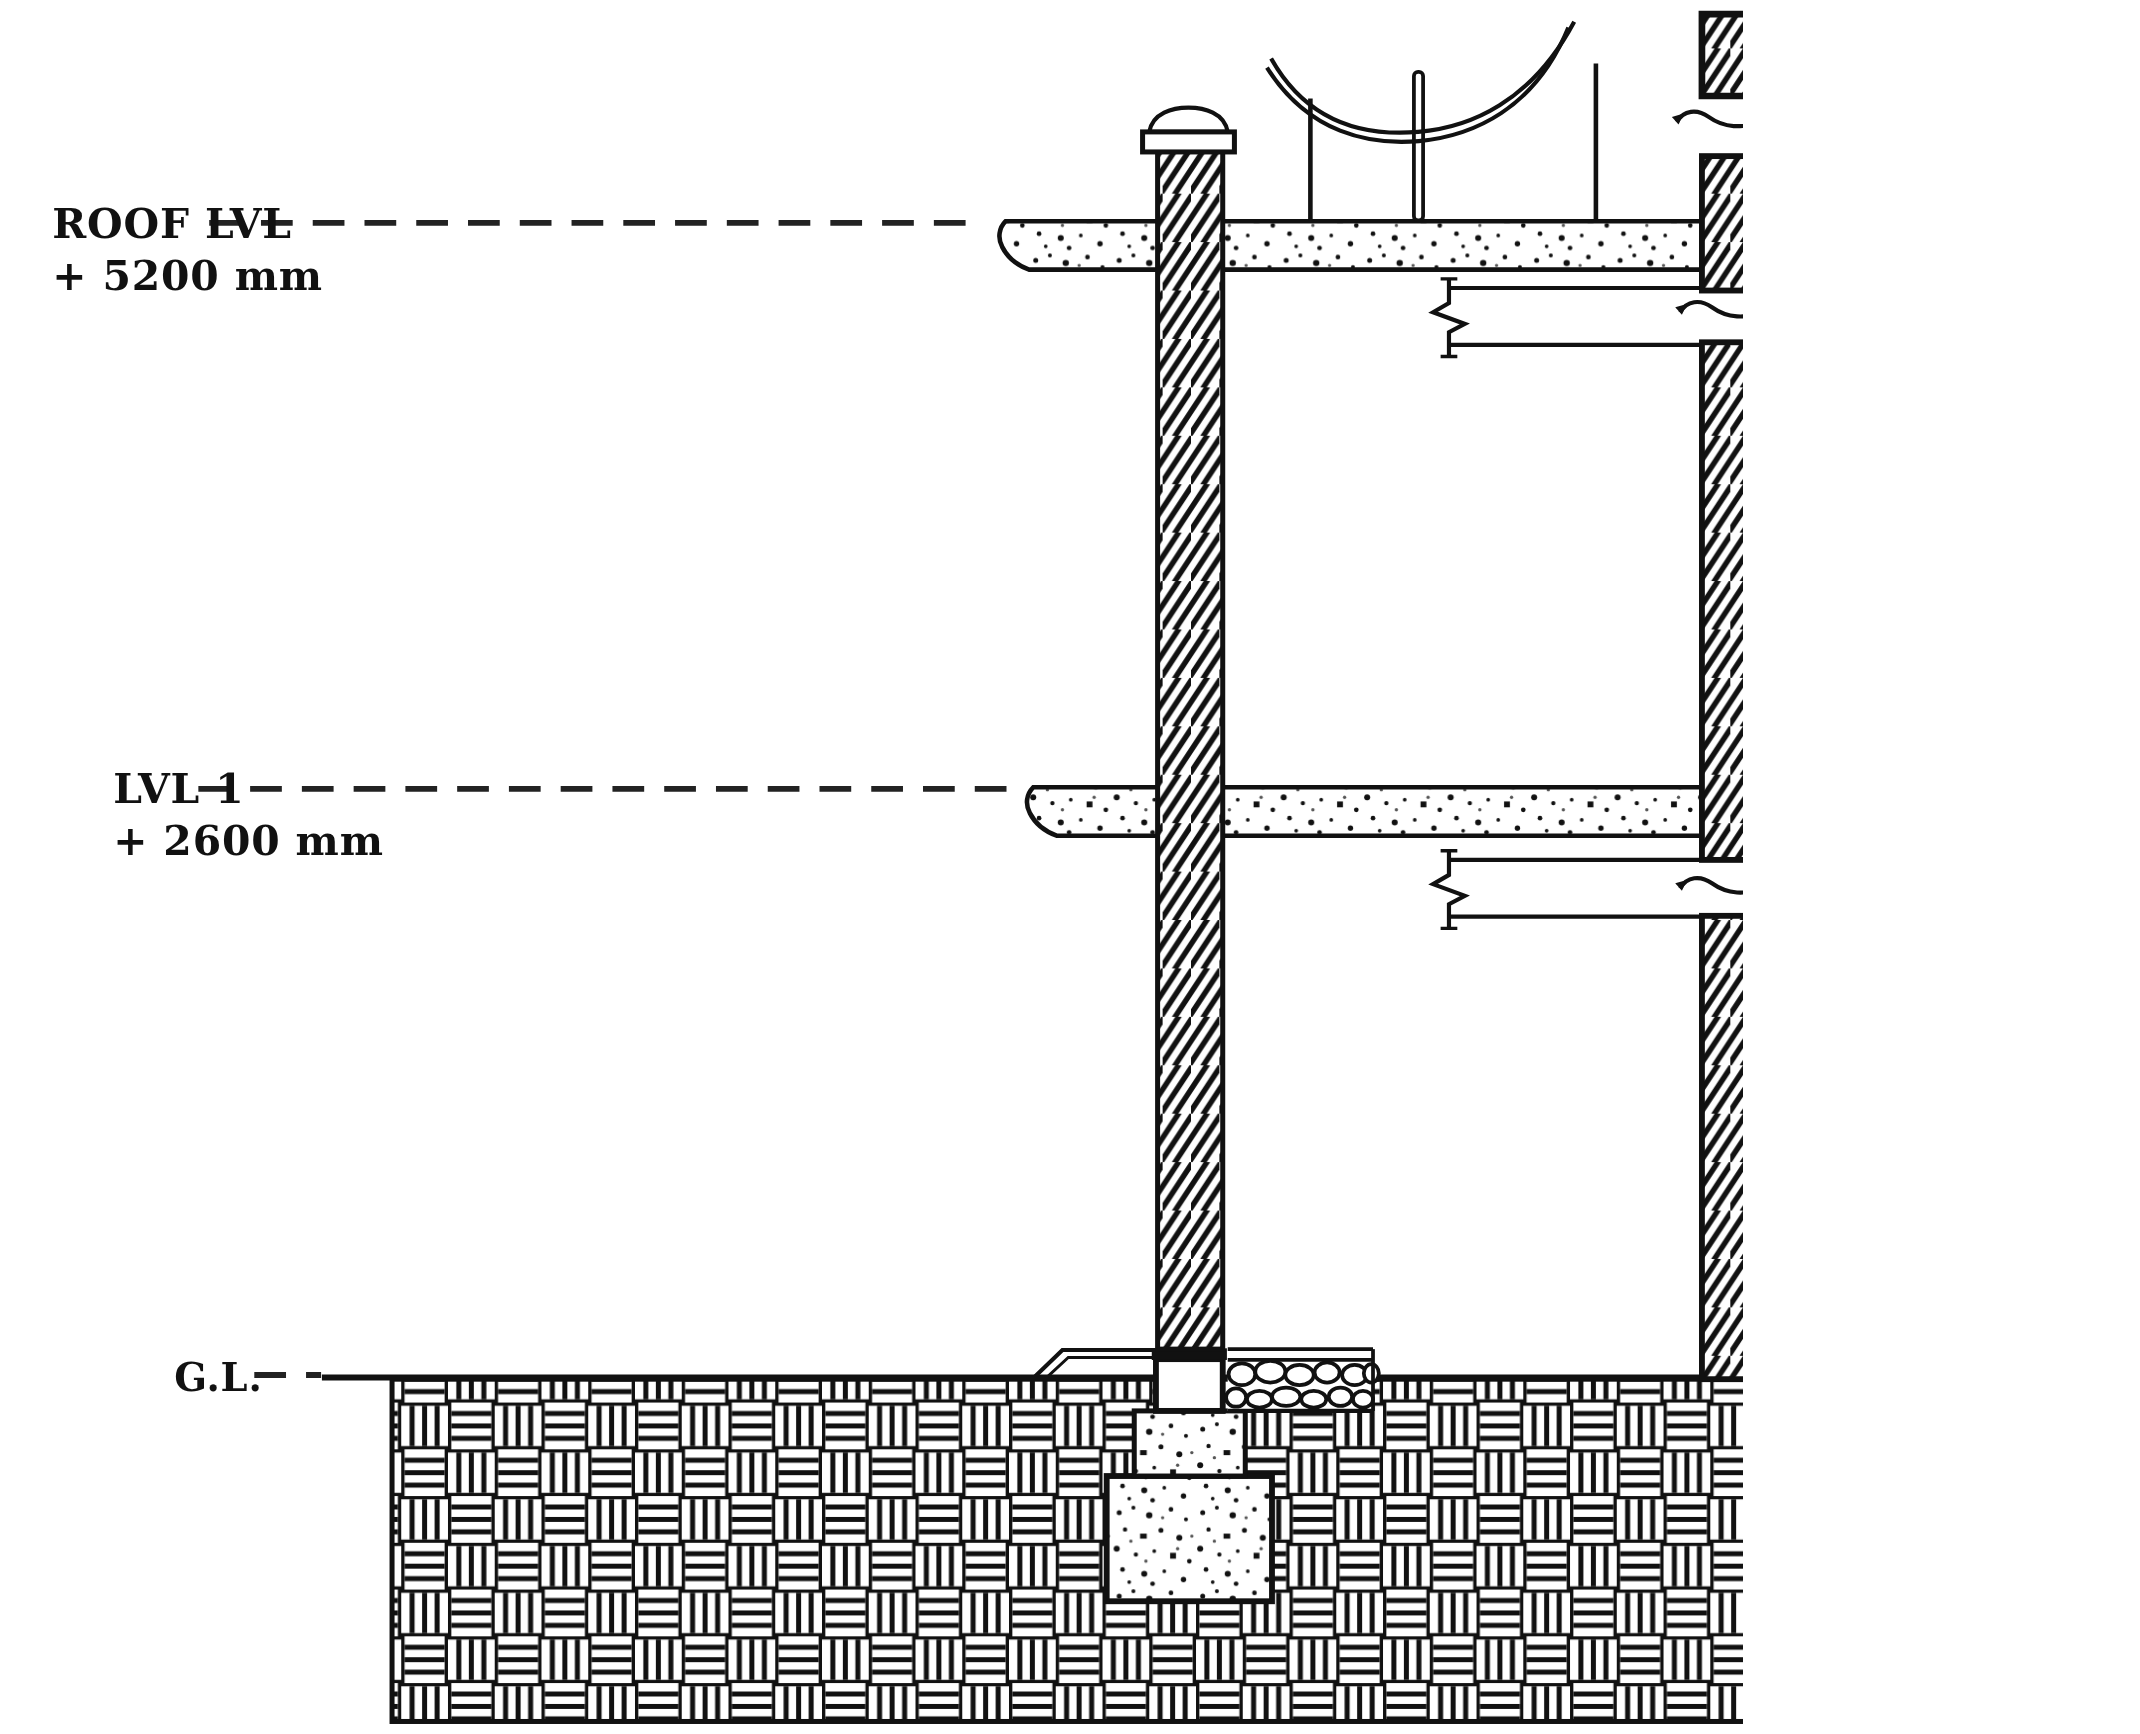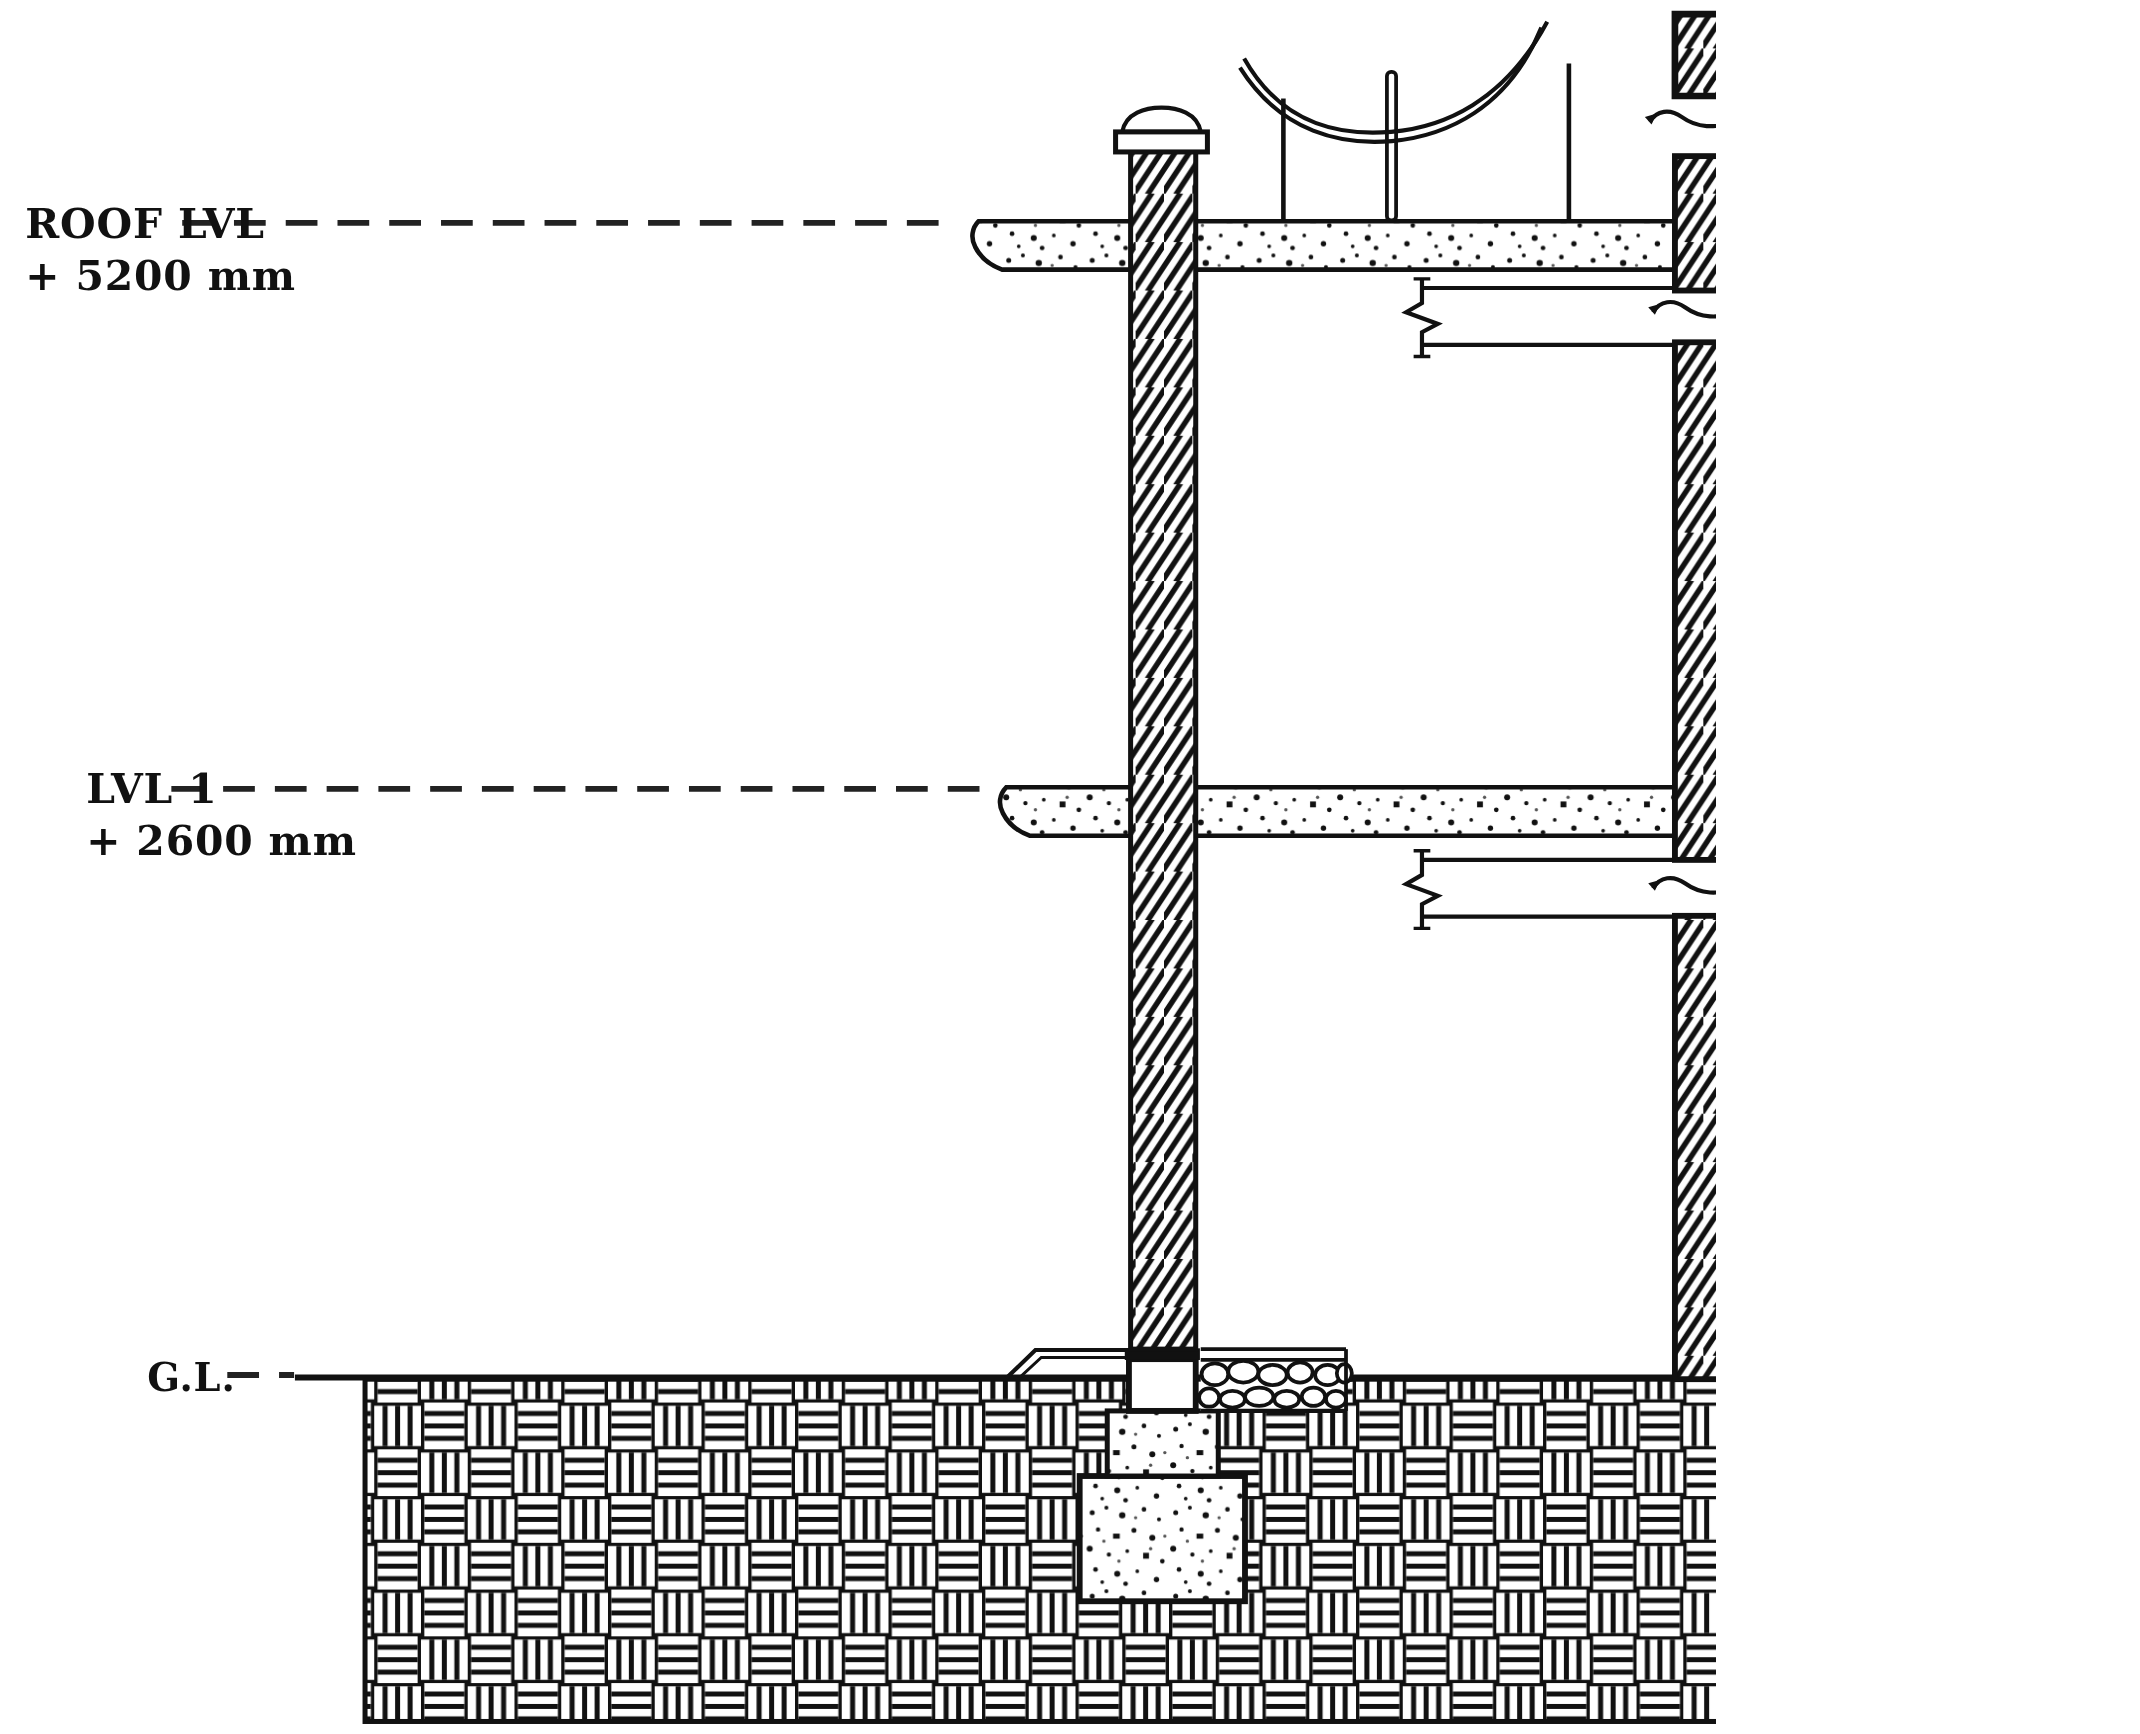--- a/index.html
+++ b/index.html
@@ -1,16 +1,16 @@
 <!DOCTYPE html>
 <html style="font-size:13.4px"><head>
 <meta charset="utf-8">
 <style>
   html,body{margin:0;padding:0;background:#ffffff;}
-  .stage{position:relative;width:1716px;height:1734px;background:#ffffff;overflow:hidden;}
+  .stage{position:relative;width:1716px;height:1734px;background:#ffffff;overflow:hidden;margin-left:27px;}
   .stage svg{position:absolute;left:0;top:0;}
   text.lvl{font-family:"DejaVu Serif","Liberation Serif",serif;font-weight:700;fill:#111;letter-spacing:1px;}
 </style>
 </head>
 <body>
 
 <div class="stage">
 <svg width="2141" height="1734" viewBox="0 0 2564 2077" xmlns="http://www.w3.org/2000/svg">
   <defs>
 

